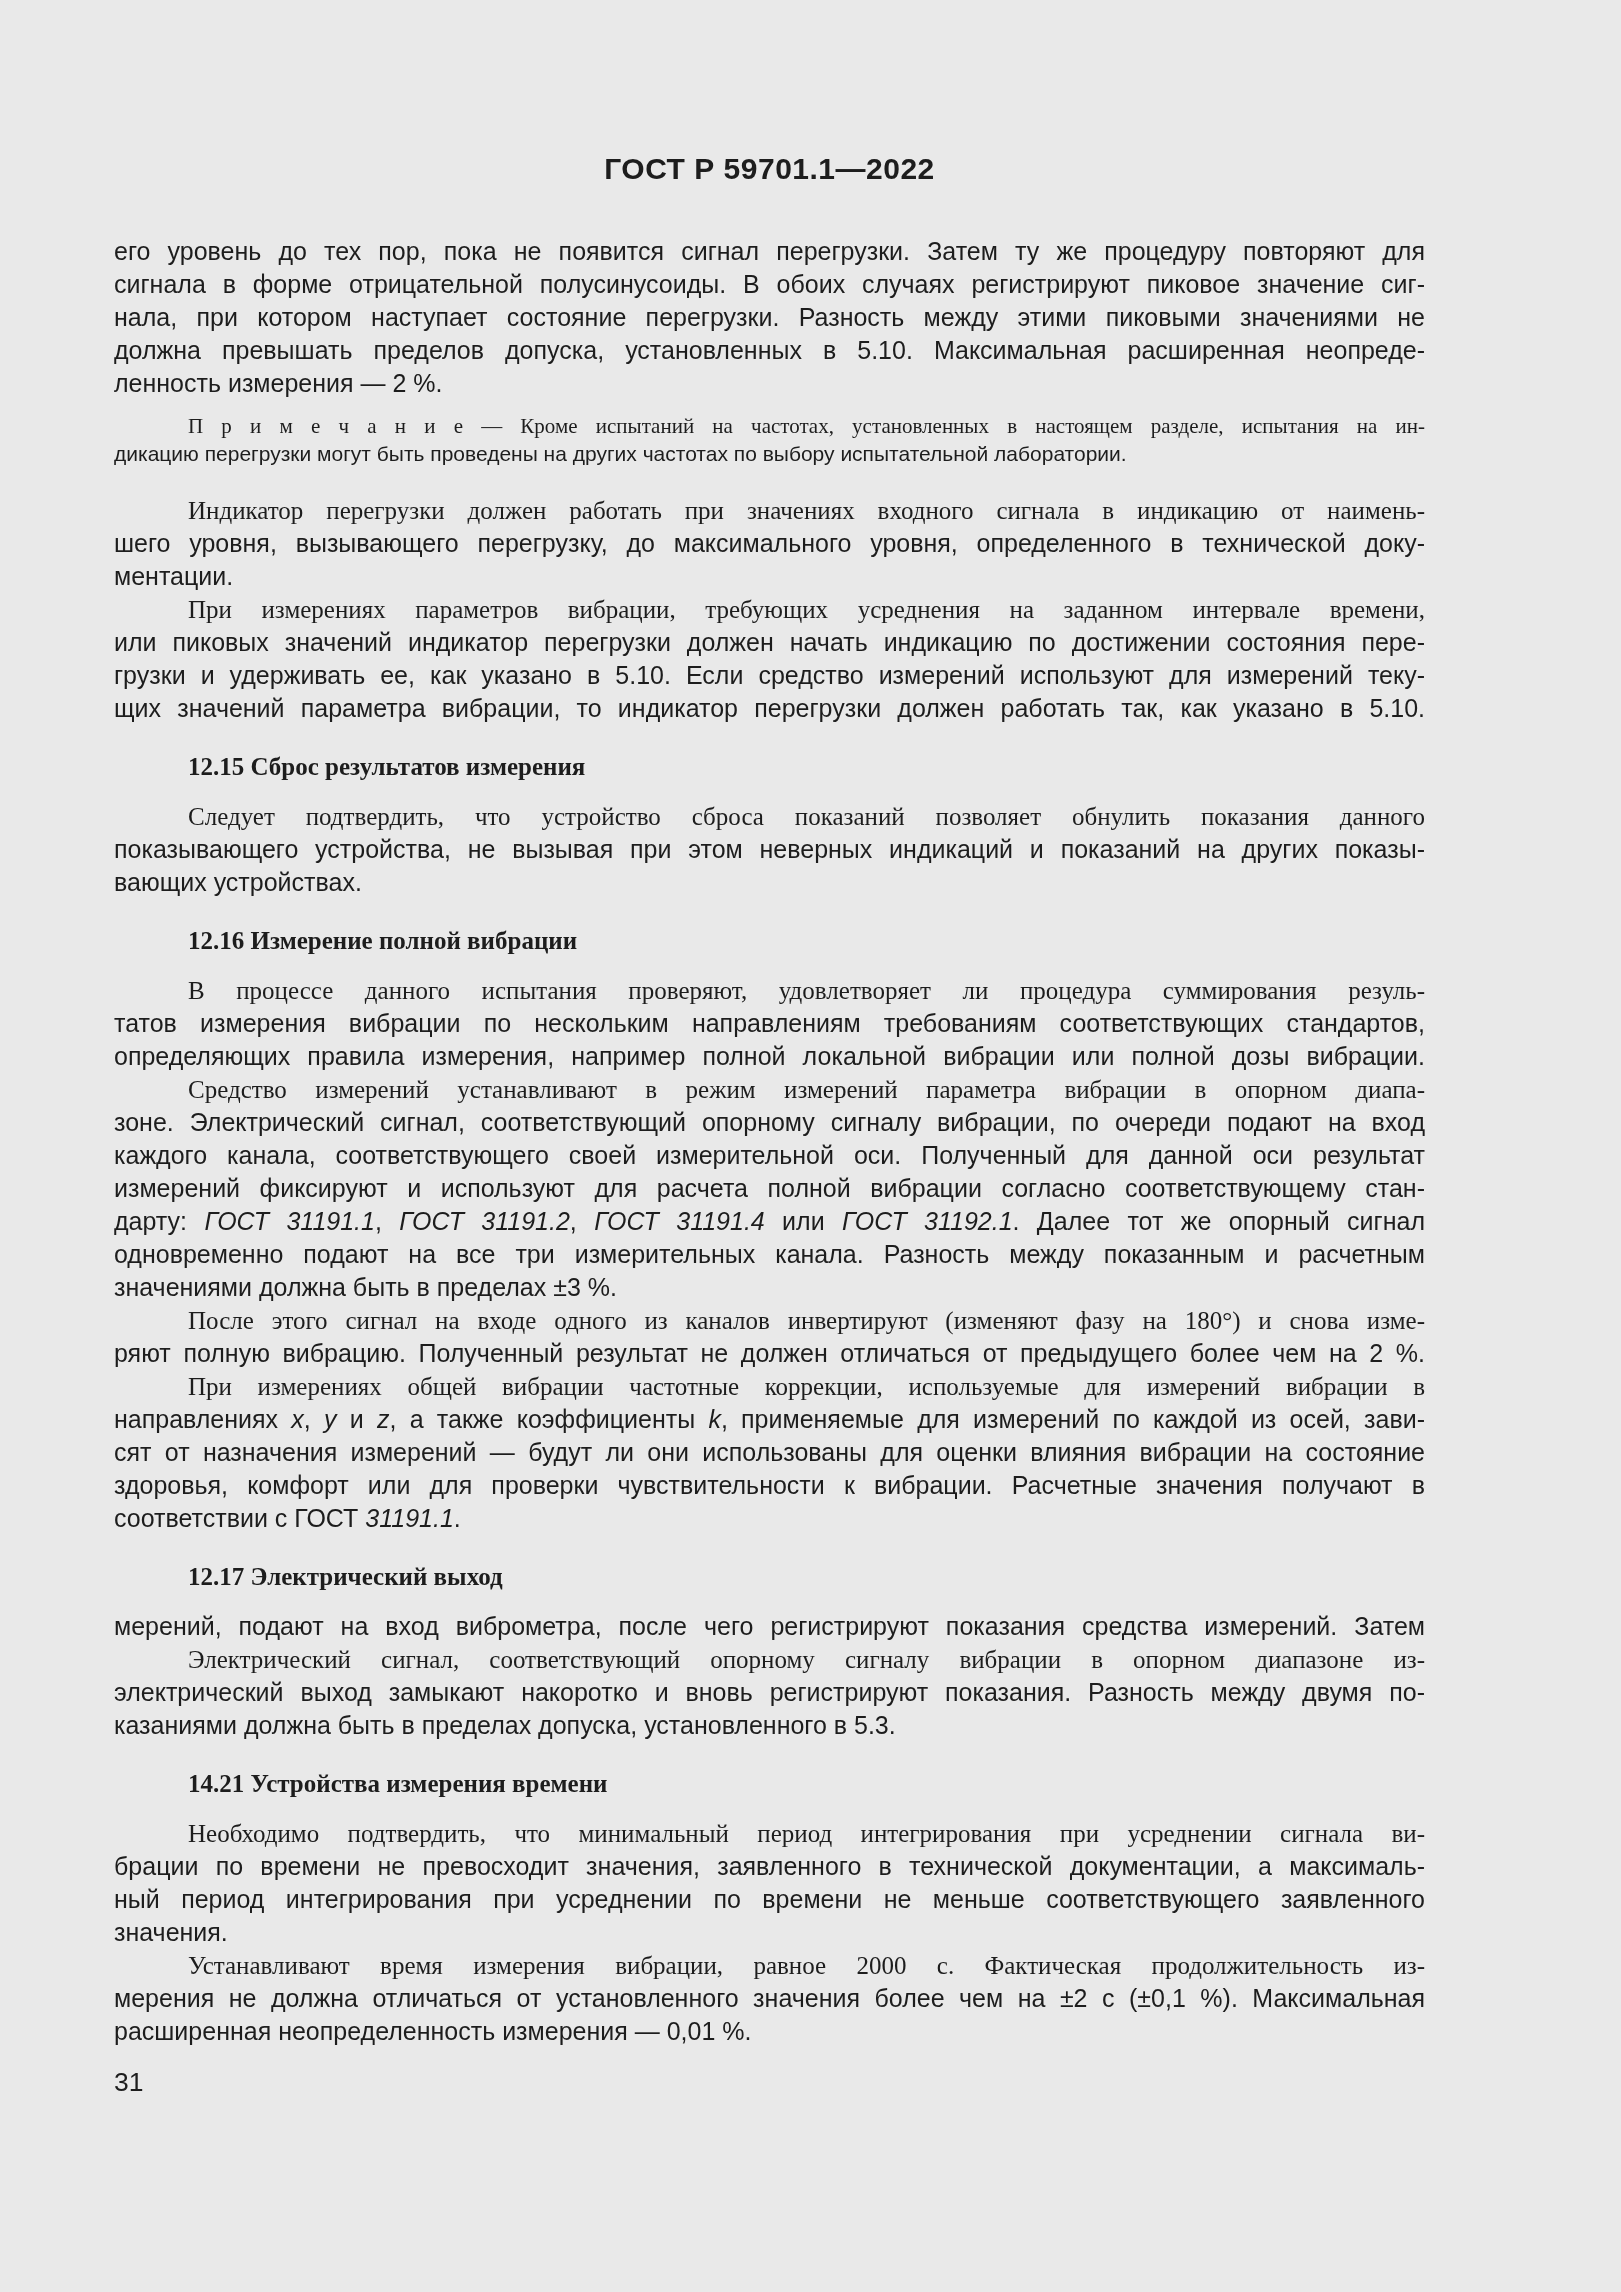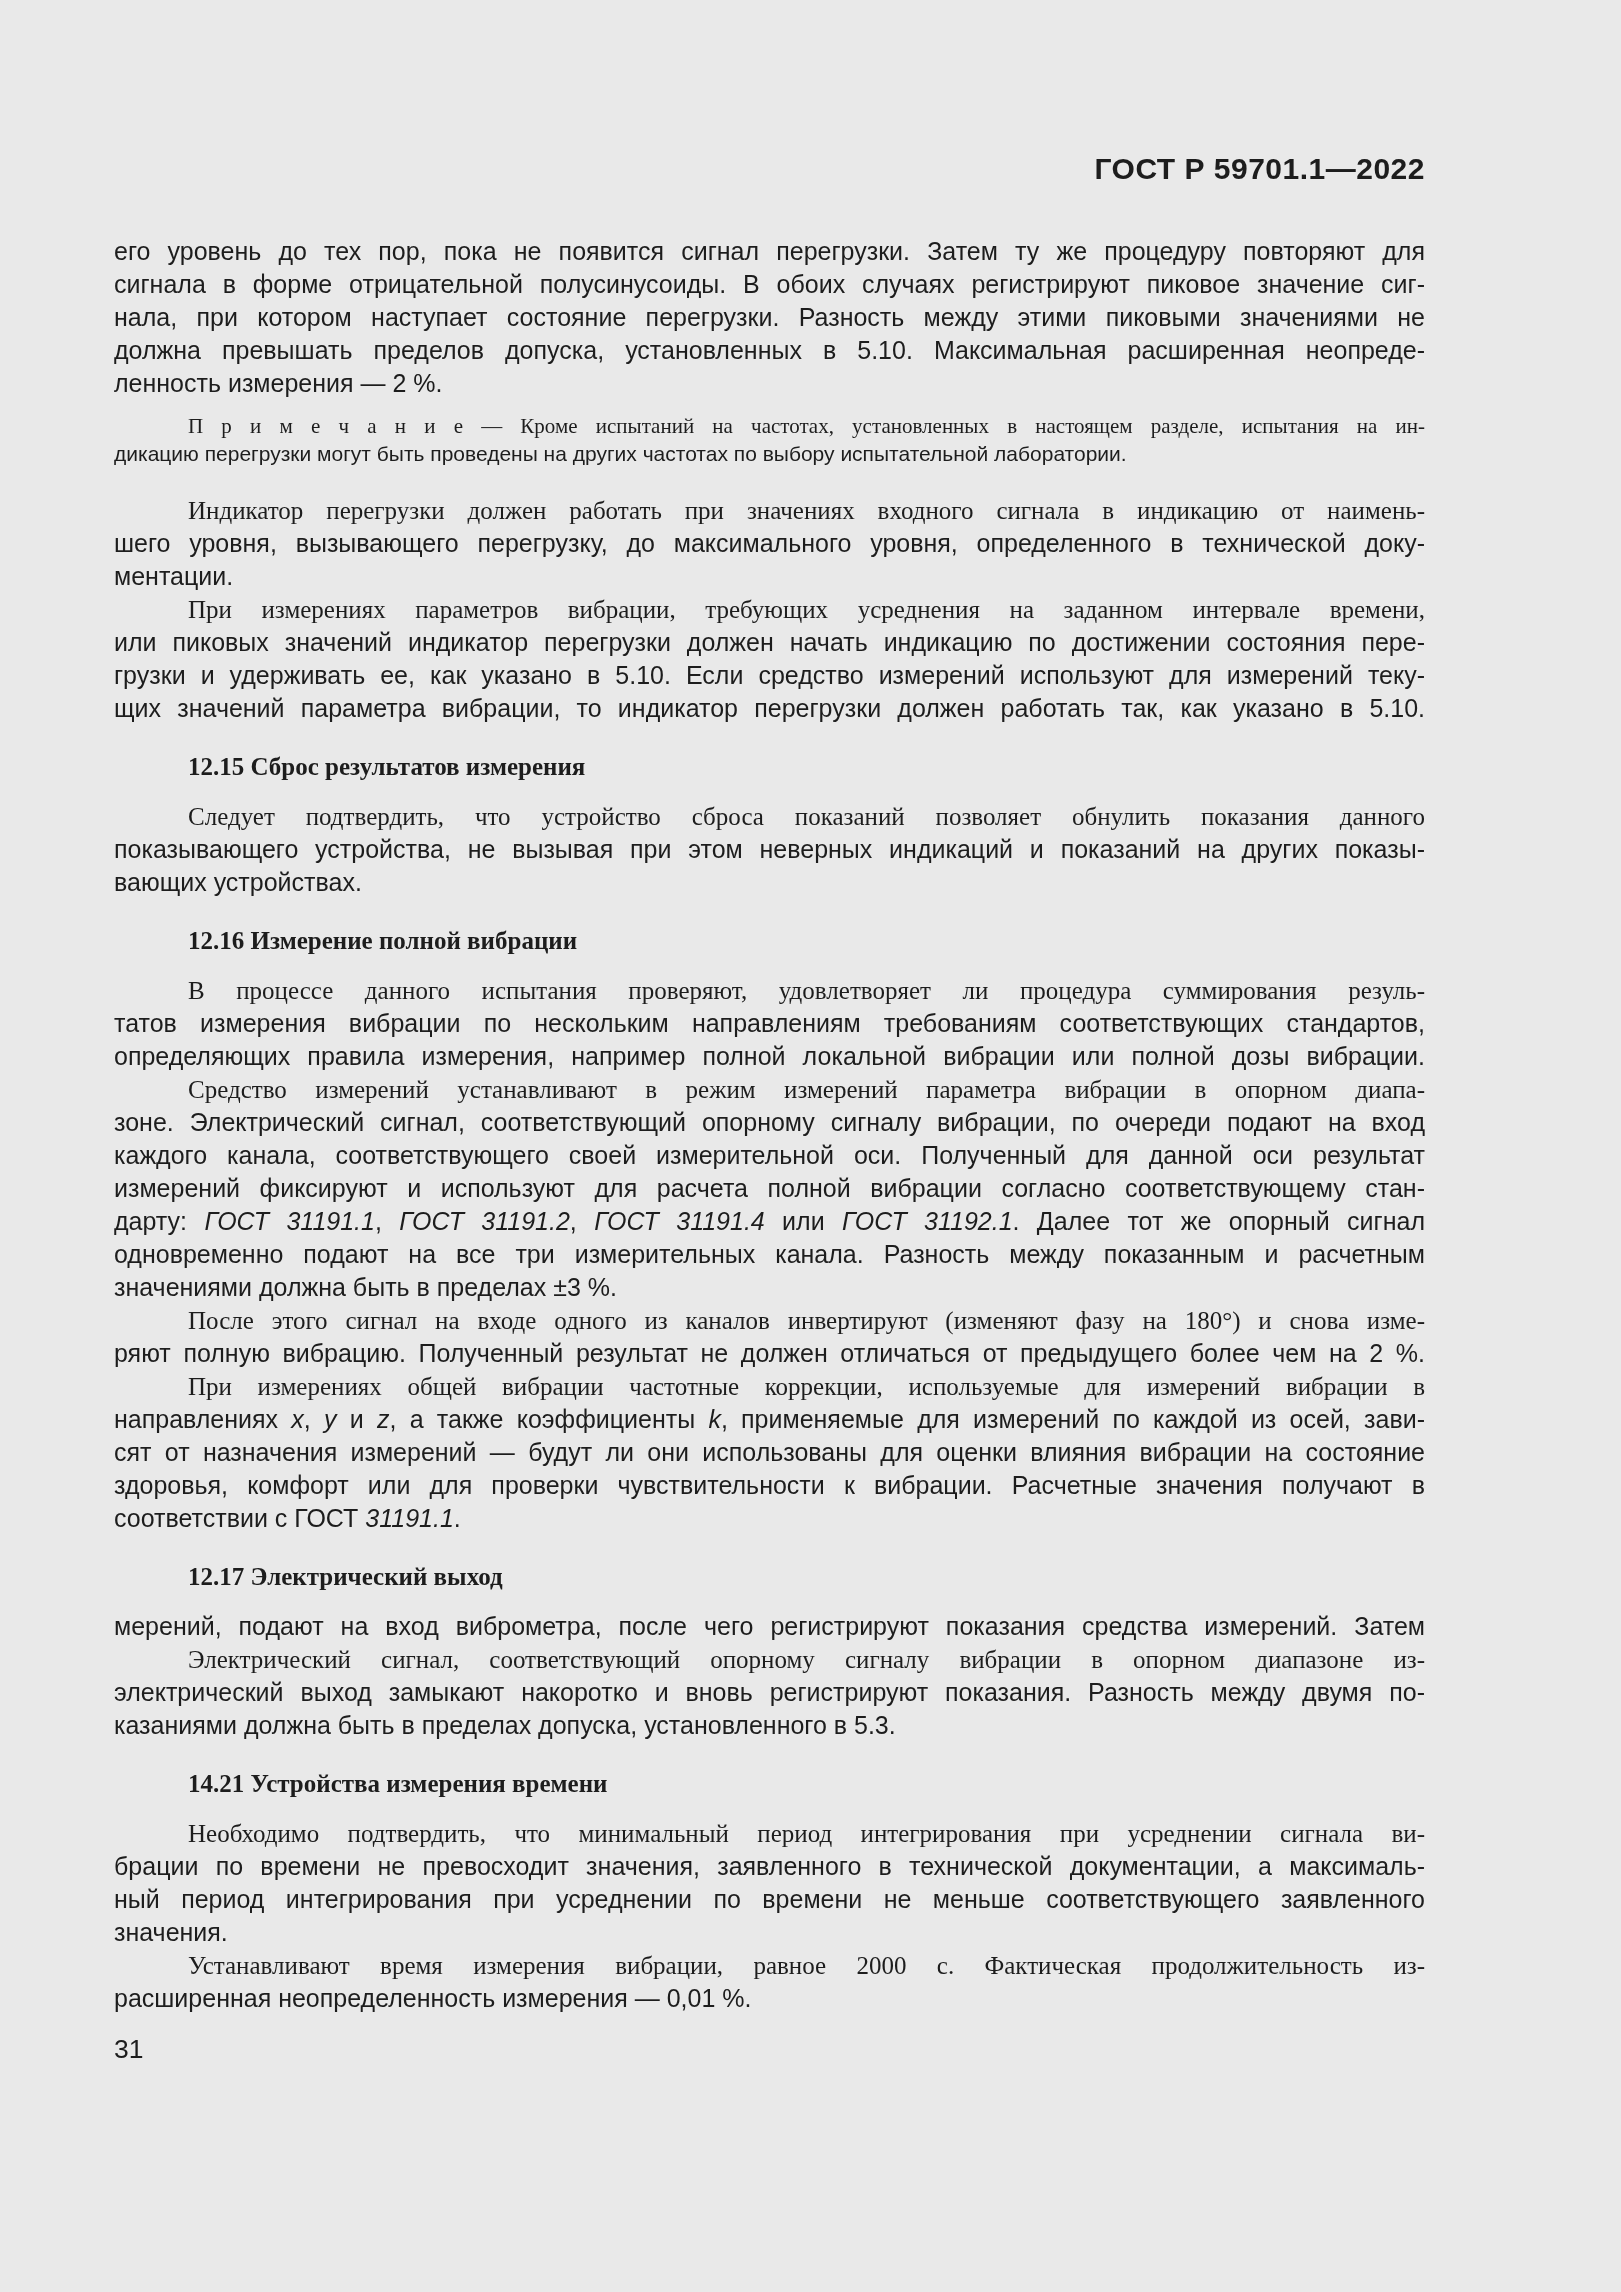--- a/index.html
+++ b/index.html
@@ -18,21 +18,21 @@
   }
   .sheet {
     position: absolute;
     left: 114px;
     top: 149px;
     width: 1311px;
   }
   .doc-header {
     font-size: 30px;
     font-weight: bold;
-    text-align: right;
+    text-align: center;
     line-height: 39px;
     margin-bottom: 47px;
     letter-spacing: 0.5px;
   }
   .block { margin: 0; }
   .block .line {
     font-size: 25px;
     line-height: 33px;
     text-align: justify;
     text-align-last: justify;
@@ -136,19 +136,20 @@
         <div class="line first last">14.21 Устройства измерения времени</div>
       </div>
       <div class="block paragraph">
         <div class="line first">Необходимо подтвердить, что минимальный период интегрирования при усреднении сигнала ви-</div>
         <div class="line">брации по времени не превосходит значения, заявленного в технической документации, а максималь-</div>
         <div class="line">ный период интегрирования при усреднении по времени не меньше соответствующего заявленного</div>
         <div class="line last">значения.</div>
       </div>
       <div class="block paragraph">
         <div class="line first">Устанавливают время измерения вибрации, равное 2000 с. Фактическая продолжительность из-</div>
+        <div class="line">мерения не должна отличаться от установленного значения более чем на ±2 с (±0,1 %). Максимальная</div>
         <div class="line last">расширенная неопределенность измерения — 0,01 %.</div>
       </div>
     </main>
 
   <div class="page-number">31</div>
 </div>
 
 
 </body></html>

